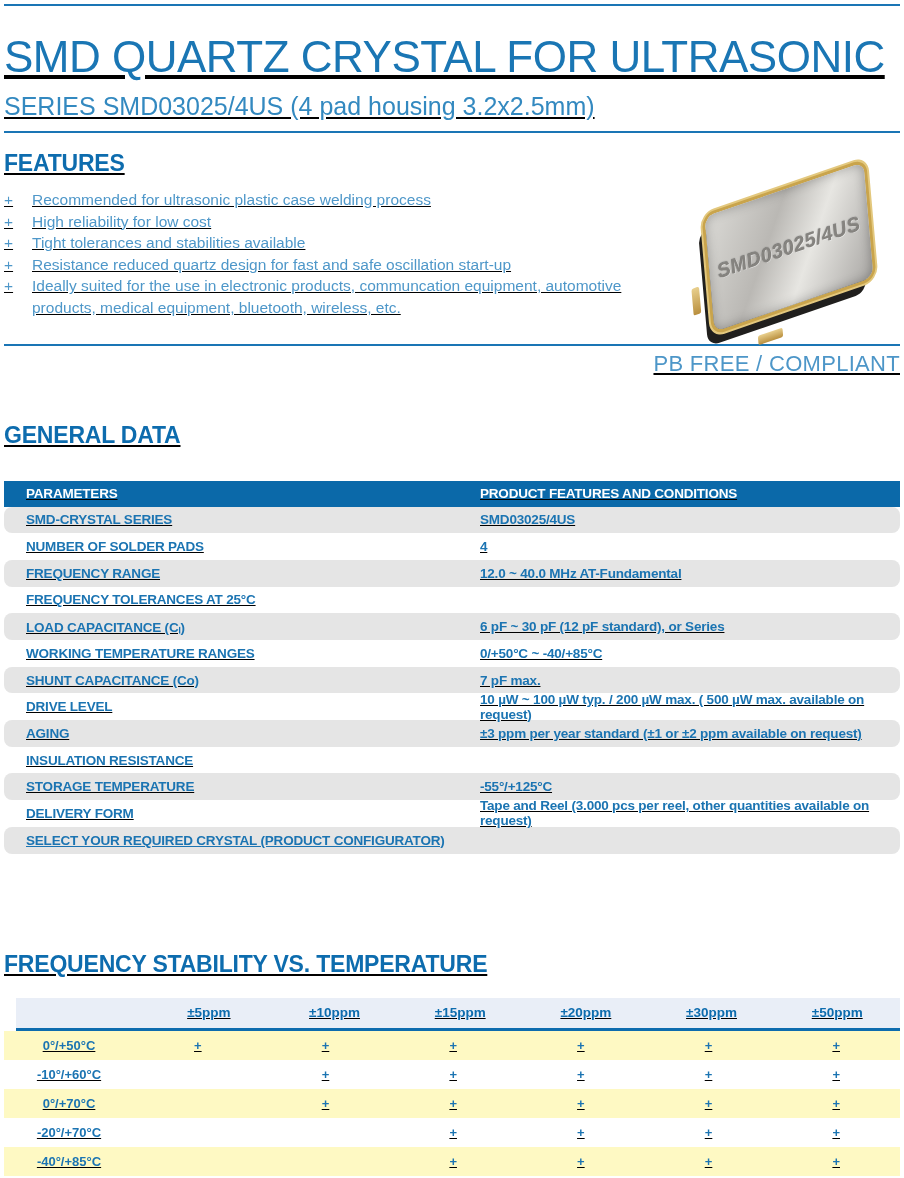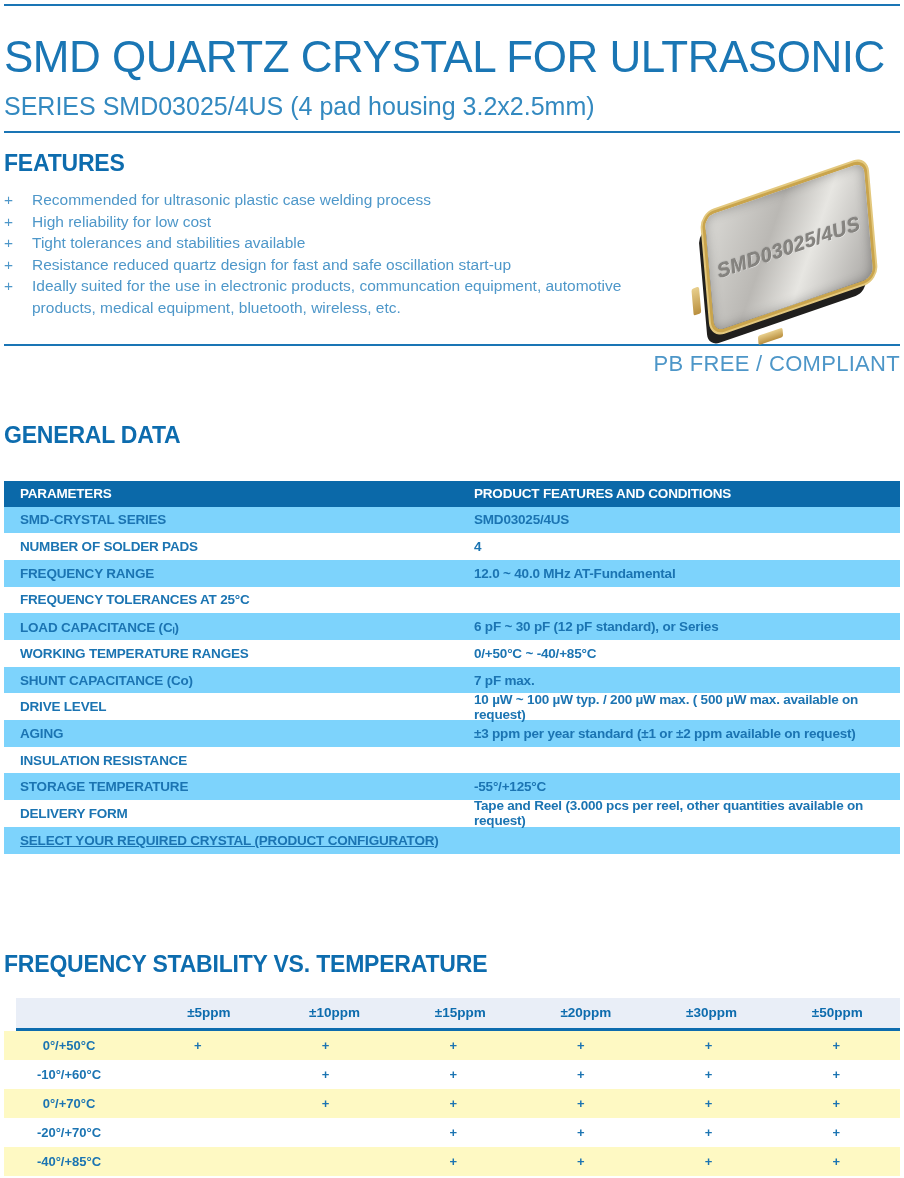--- a/index.html
+++ b/index.html
@@ -1,34 +1,34 @@
 <!DOCTYPE html>
 <html><head>
 <meta charset="utf-8">
 <style>
   html,body{margin:0;padding:0;background:#fff;}
   body{width:904px;height:1178px;overflow:hidden;font-family:"Liberation Sans",sans-serif;}
-  .page{position:relative;width:896px;padding:0 4px;}
+  .page{position:relative;width:896px;padding:0 4px;text-decoration:underline;}
   .topline{margin-top:4px;height:2px;background:#1a75b5;}
   .title{margin:28px 0 0 0;font-size:44px;line-height:46px;font-weight:400;color:#1a76b4;letter-spacing:-0.5px;white-space:nowrap;}
   .subtitle{margin-top:13px;font-size:25px;line-height:26px;font-weight:400;color:#3389c0;}
   .rule{margin-top:12px;height:2px;background:#1a75b5;}
   .section-h{margin:18px 0 0 0;font-size:23px;line-height:24px;font-weight:700;color:#0d6cae;letter-spacing:-0.2px;}
   .features{list-style:none;margin:14px 0 0 0;padding:0;width:672px;}
   .features li{display:flex;font-size:15.5px;line-height:21.6px;color:#4e97c9;}
   .features .bullet{flex:0 0 28px;}
   .rule-features{margin-top:25px;}
   .pbfree{margin-top:5px;text-align:right;font-size:22px;line-height:25px;color:#4d96c8;letter-spacing:0.3px;}
   .gd-h{margin-top:47px;}
   
   .gd-table{margin-top:34px;width:896px;}
   .gd-row{display:flex;align-items:center;height:26.7px;}
-  .gd-row.alt{background:#7dd3fc;}
+  .gd-row.alt{background:#e5e5e5;border-radius:8px;}
   .gd-head{height:26px;background:#0b69a9;}
-  .gd-param{flex:0 0 448px;padding-left:16px;font-size:13.5px;font-weight:700;color:#1b74b2;letter-spacing:-0.2px;}
+  .gd-param{flex:0 0 448px;padding-left:22px;font-size:13.5px;font-weight:700;color:#1b74b2;letter-spacing:-0.2px;}
   .gd-value{flex:1;padding-left:6px;font-size:13.5px;font-weight:700;color:#1b74b2;letter-spacing:-0.2px;}
   .gd-head .gd-param,.gd-head .gd-value{color:#ffffff;}
   .gd-row.links .gd-param,.gd-row.links .gd-value{text-decoration:underline;cursor:pointer;}
   
   .fs-h{margin-top:98px;}
   .fs-table{margin-top:22px;width:896px;}
   .fs-row{display:flex;align-items:center;height:29px;}
   .fs-row.alt{background:#fef9c3;}
   .fs-head{height:30px;background:#e9eef7;border-bottom:3px solid #0d6cae;margin-left:12px;}
   .fs-label{flex:0 0 130px;text-align:center;font-size:13px;font-weight:700;color:#1b74b2;}

